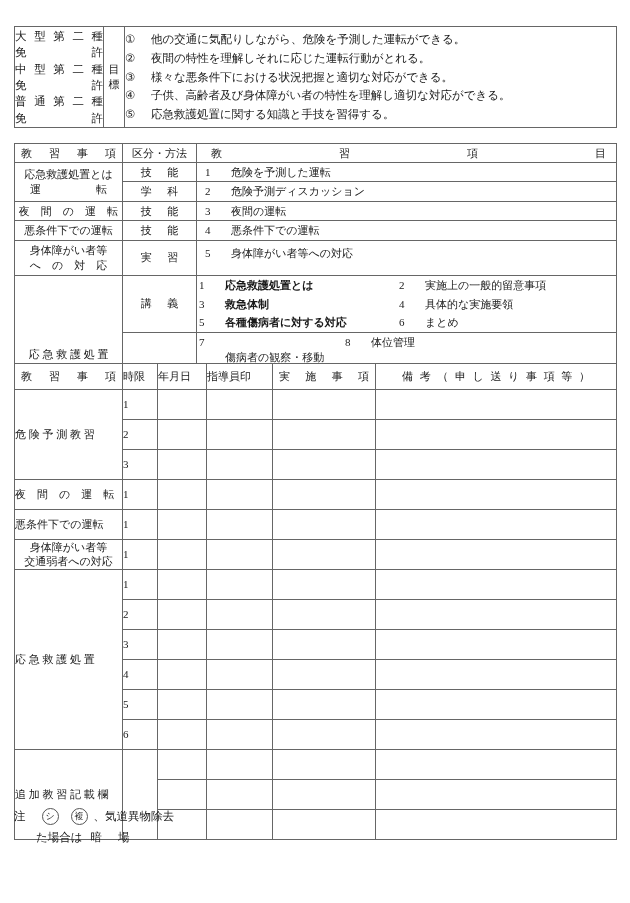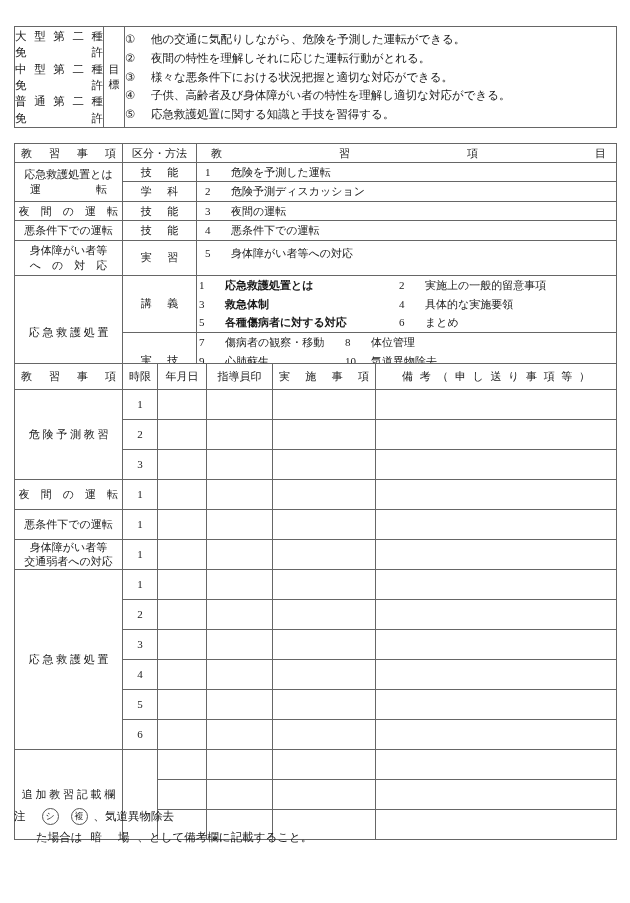--- a/index.html
+++ b/index.html
@@ -87,34 +87,34 @@
   .item-line {
     display: flex;
     font-size: 11px;
     line-height: 1.68;
     white-space: nowrap;
   }
   .it-num { width: 26px; flex: 0 0 26px; text-align: left; padding-left: 2px;}
   .it-txt { display: inline-block; }
   .w-a { width: 172px; flex: 0 0 172px; font-weight: bold; }
   .w-b { width: 150px; flex: 0 0 150px; }
-  .w-c { width: 118px; flex: 0 0 118px; }
+  .w-c { width: 118px; flex: 0 0 118px; margin-top: 15px; }
   .hdr-spread {
     display: flex;
     padding: 0 10px 0 14px;
     white-space: nowrap;
   }
   .hdr-spread span:nth-child(1) { width: 150px; }
   .hdr-spread span:nth-child(2) { width: 150px; }
   .hdr-spread span:nth-child(3) { width: 150px; }
   
   #tbl-record { left: 14px; top: 363px; width: 602px; }
   #tbl-record td { height: 29px; font-size: 11px; }
   #tbl-record td.hdr { height: 25px; }
-  .cell-ctr { text-align: center; }
+  .cell-ctr { }
   .two-line { text-align: center; line-height: 1.22; font-size: 11px; }
   
   #footer-note {
     position: absolute;
     left: 14px;
     top: 806px;
     width: 604px;
     font-size: 11.5px;
     line-height: 1.85;
   }
@@ -558,17 +558,16 @@
     <div class="note-line">
       <span style="margin-right:10px">注</span>
       <span class="circ">シ</span>
       <span class="circ">複</span>
       <span>、気道異物除去</span>
     </div>
     <div class="note-line note-indent">
       <span>た場合は</span>
       <span class="boxch">暗</span>
       <span class="boxch">場</span>
-      <span>、として備考欄に記載すること。</span>
     </div>
   </div>
 
 </div>
 
 </body></html>

